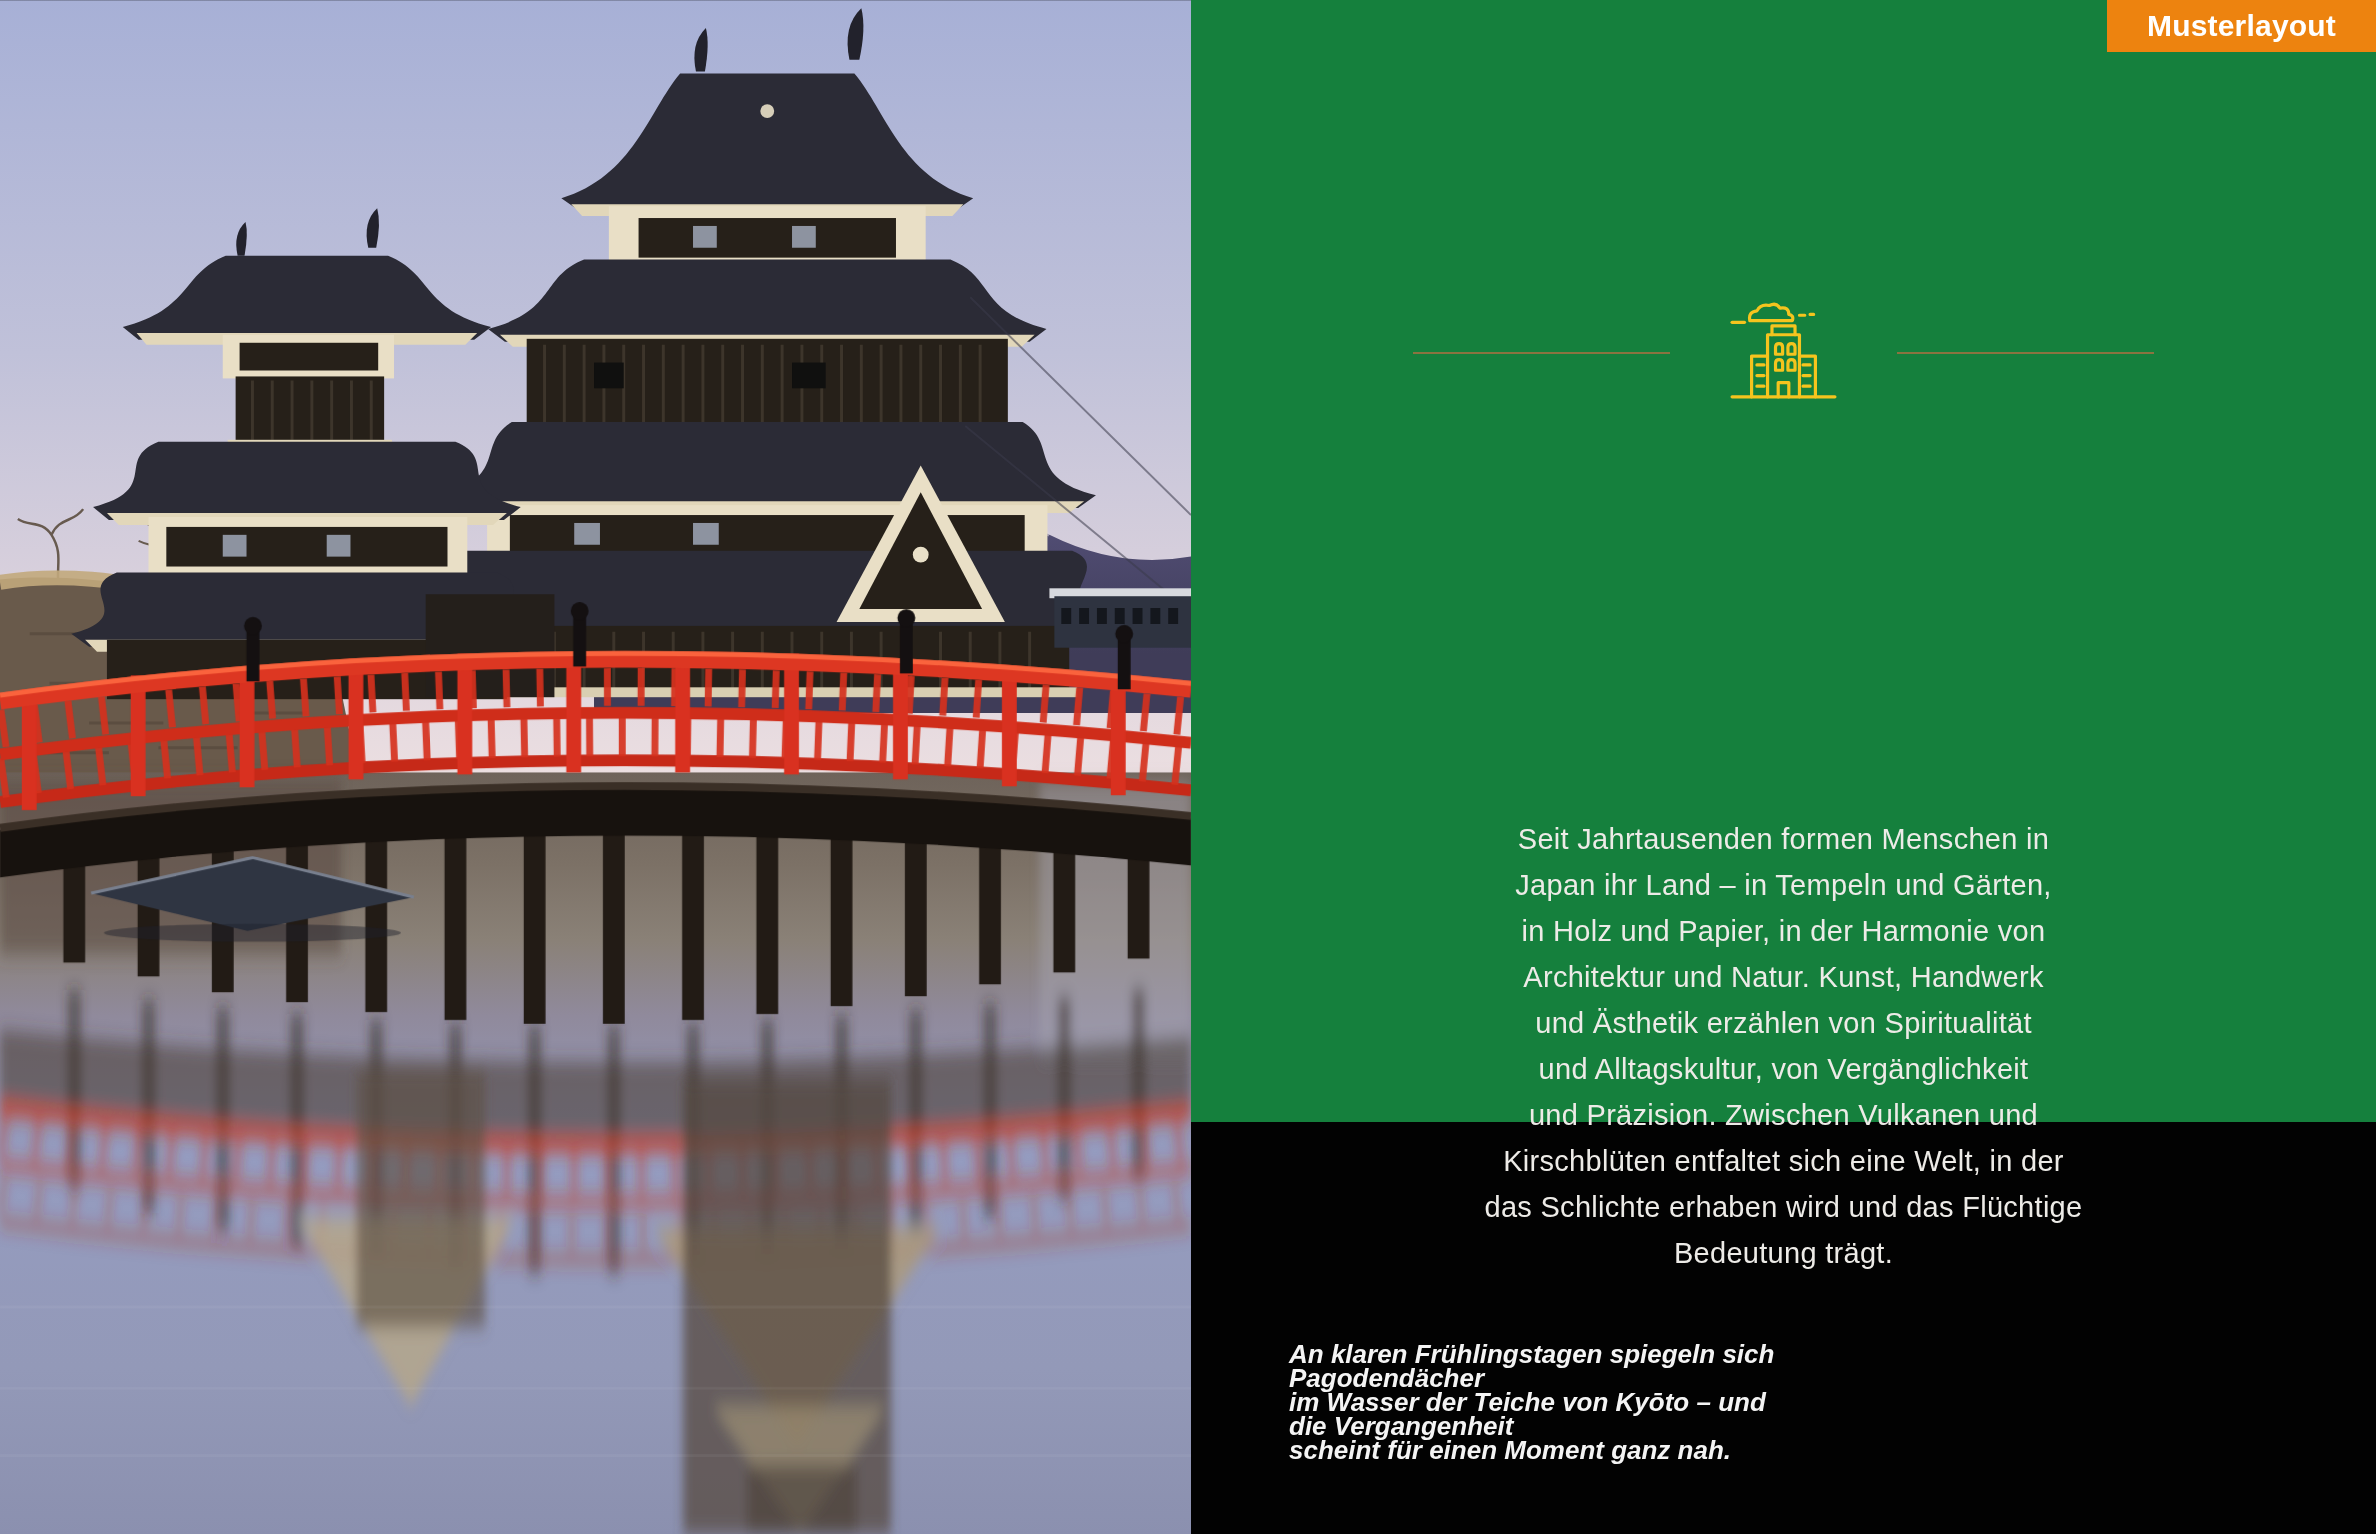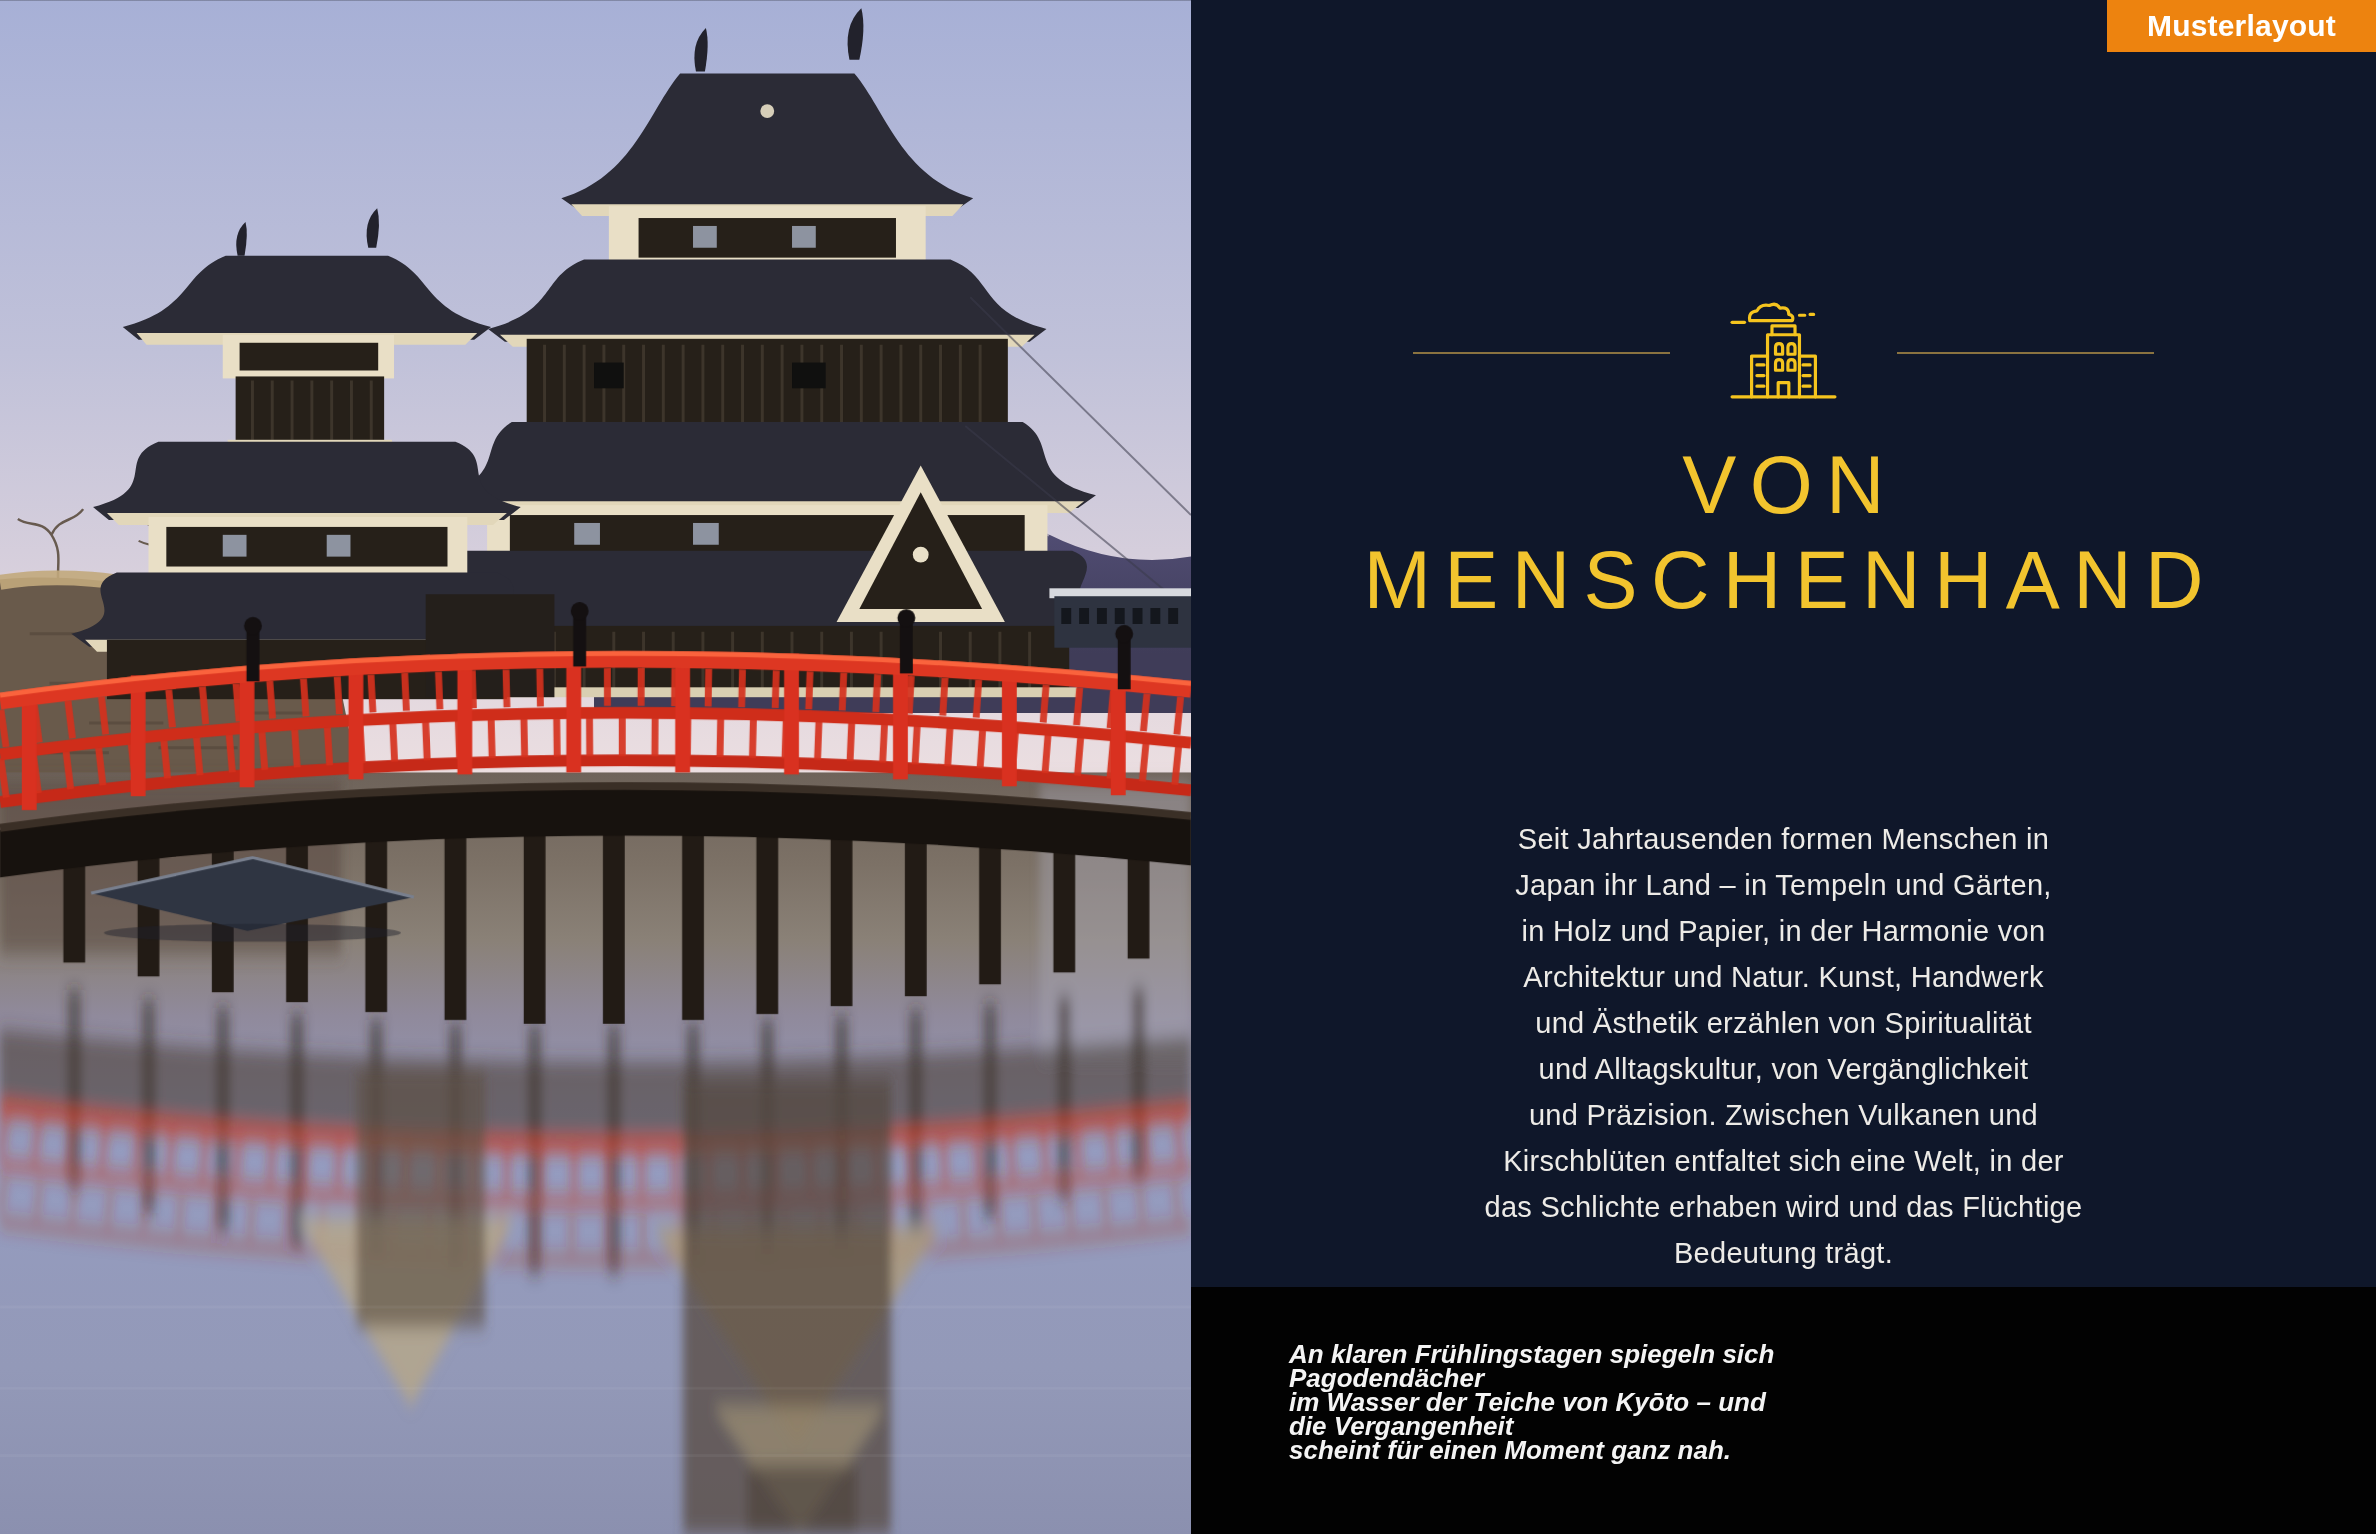--- a/index.html
+++ b/index.html
@@ -5,21 +5,21 @@
   * { margin:0; padding:0; box-sizing:border-box; }
   html,body { background:#000; }
   body { width:2376px; height:1535px; overflow:hidden; font-family:"Liberation Sans", sans-serif; }
   .spread { position:relative; width:2376px; height:1535px; background:#020202; overflow:hidden; }
 
   
   .photo { position:absolute; left:0; top:0; width:1191px; height:1535px; overflow:hidden; }
   .photo svg { display:block; }
 
   
-  .text-page { position:absolute; left:1191px; top:0; width:1185px; height:1287px; background:#0f172a; }
+  .text-page { position:absolute; left:1191px; top:0; width:1185px; height:1122px; background:#15803d; }
 
   .badge { position:absolute; top:0; right:0; width:269px; height:52px;
            display:flex; align-items:center; justify-content:center;
            background:#ED830F; color:#fff; font-size:30px; font-weight:bold; letter-spacing:0.2px; }
 
   .ornament { position:absolute; top:297px; left:0; width:100%; height:111px;
               display:flex; align-items:center; justify-content:center; gap:55px; }
   .orn-line { width:257px; height:2px; background:#8A7340; }
   .orn-icon { width:117px; height:111px; display:flex; align-items:center; justify-content:center; }
 
@@ -308,24 +308,20 @@
           <path d="M71,60 V52 Q71,48 75,48 Q79,48 79,52 V60 Z"></path>
           <path d="M57,78 V70 Q57,66 61,66 Q65,66 65,70 V78 Z"></path>
           <path d="M71,78 V70 Q71,66 75,66 Q79,66 79,70 V78 Z"></path>
 
           <path d="M60,108 V92 H72 V108"></path>
         </svg>
       </span>
       <span class="orn-line"></span>
     </div>
 
-    <h1 class="title">
-      <span>VON</span>
-      <span>MENSCHENHAND</span>
-    </h1>
 
     <p class="body-text">Seit Jahrtausenden formen Menschen in
 Japan ihr Land – in Tempeln und Gärten,
 in Holz und Papier, in der Harmonie von
 Architektur und Natur. Kunst, Handwerk
 und Ästhetik erzählen von Spiritualität
 und Alltagskultur, von Vergänglichkeit
 und Präzision. Zwischen Vulkanen und
 Kirschblüten entfaltet sich eine Welt, in der
 das Schlichte erhaben wird und das Flüchtige

